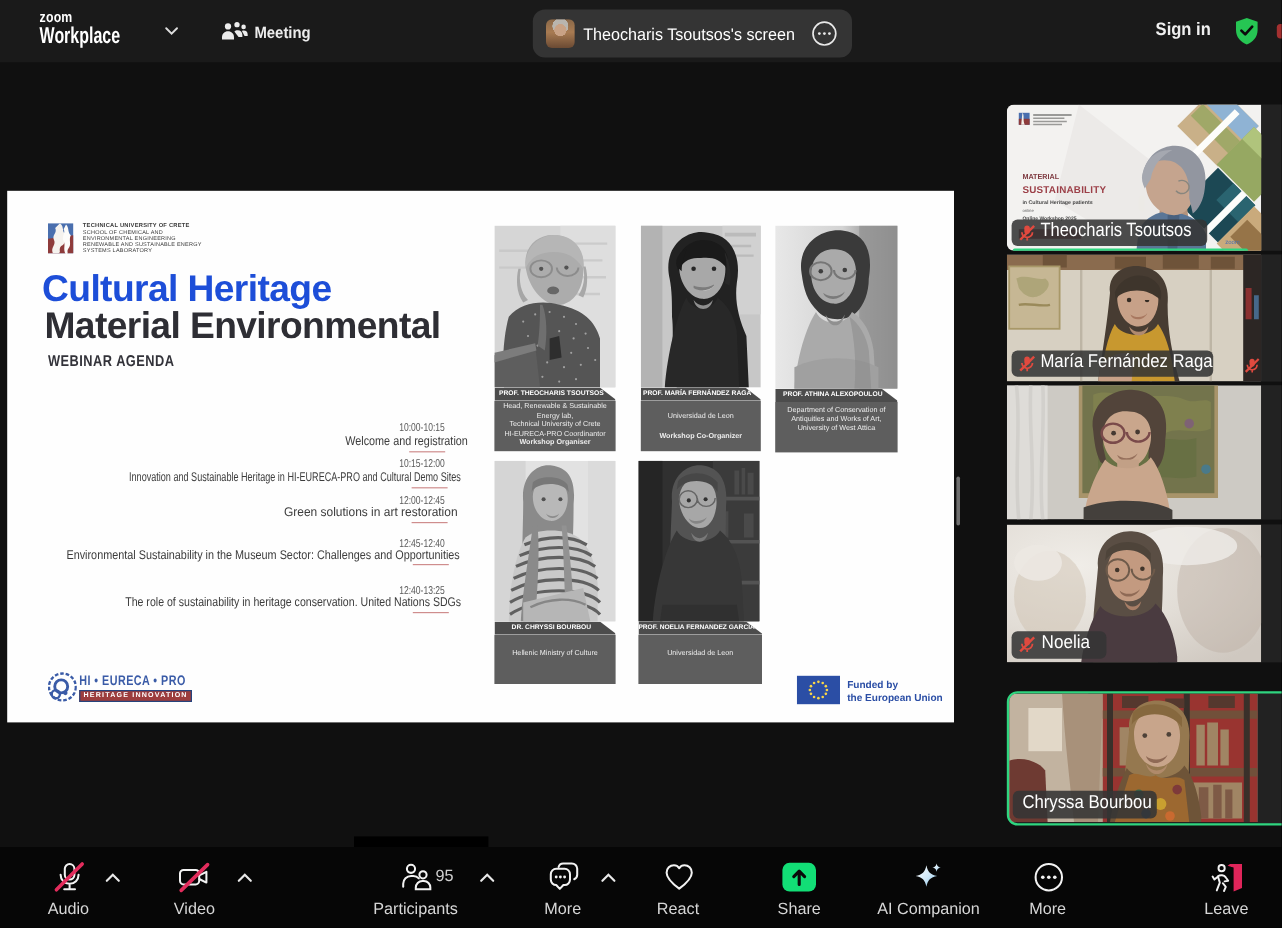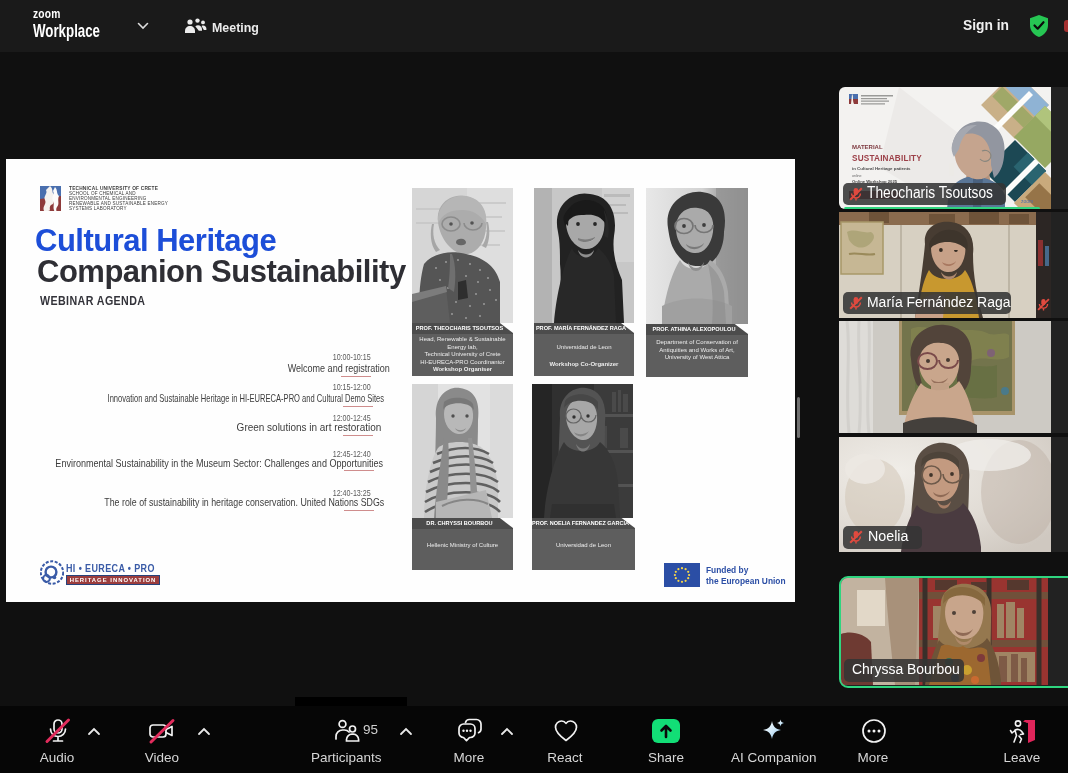--- a/index.html
+++ b/index.html
@@ -73,20 +73,30 @@
             <circle cx="7" cy="5" r="2.6"></circle>
             <circle cx="14.5" cy="3.6" r="2.2"></circle>
             <circle cx="20" cy="5.4" r="1.9"></circle>
             <path d="M2 14c0-3 2.2-5 5-5s5 2 5 5v2H2z"></path>
             <path d="M12.3 9.2c0.8-0.7 1.6-1 2.7-1 2.4 0 4 1.7 4 4v1.6h-3.2z"></path>
             <path d="M18.6 8.9c0.5-0.3 1-0.4 1.6-0.4 1.9 0 3.2 1.4 3.2 3.2v1.3h-2.6z"></path>
           </g>
         </svg>
       <div class="mtxt">Meeting</div>
     </div>
+    <div id="pill">
+      <div class="avatar"></div>
+      <div class="ptxt">Theocharis Tsoutsos's screen</div>
+      <svg style="position:absolute; right:12px; top:9px;" width="22" height="22" viewBox="0 0 22 22">
+          <circle cx="11" cy="11" r="9.5" stroke="#e8e8e8" stroke-width="1.4" fill="none"></circle>
+          <circle cx="6.8" cy="11" r="1.15" fill="#e8e8e8"></circle>
+          <circle cx="11" cy="11" r="1.15" fill="#e8e8e8"></circle>
+          <circle cx="15.2" cy="11" r="1.15" fill="#e8e8e8"></circle>
+        </svg>
+    </div>
     <div id="signin">Sign in</div>
     <div id="shield"><svg width="22" height="24" viewBox="0 0 22 24">
           <path d="M11 1 L20 4.2 V11 C20 17 16 21.2 11 23 C6 21.2 2 17 2 11 V4.2 Z" fill="#26c653"></path>
           <path d="M6.5 11.5 L9.7 14.7 L15.5 8.2" stroke="#0b0b0b" stroke-width="2.2" fill="none" stroke-linecap="round" stroke-linejoin="round"></path>
         </svg></div>
     <div id="rededge"></div>
   </div>
 
   <div id="slide">
 
@@ -98,21 +108,21 @@
     </svg>
     <div class="abs" style="left:63px; top:27px; font-size:4.6px; line-height:5.1px; color:#3c3c3c; letter-spacing:0.2px;">
       <div style="font-weight:bold; font-size:4.8px;">TECHNICAL UNIVERSITY OF CRETE</div>
       <div>SCHOOL OF CHEMICAL AND</div>
       <div>ENVIRONMENTAL ENGINEERING</div>
       <div>RENEWABLE AND SUSTAINABLE ENERGY</div>
       <div>SYSTEMS LABORATORY</div>
     </div>
 
     <div class="abs" style="left:29px; top:64px; font-size:31px; font-weight:bold; color:#1d4ed8; letter-spacing:-0.5px;">Cultural Heritage</div>
-    <div class="abs" style="left:31px; top:95px; font-size:31px; font-weight:bold; color:#2e2e34; letter-spacing:-0.5px;">Companion Sustainability</div>
+    <div class="abs" style="left:31px; top:95px; font-size:31px; font-weight:bold; color:#2e2e34; letter-spacing:-0.5px;">Material Environmental</div>
     <div class="abs" style="left:34px; top:134px; font-size:13px; font-weight:bold; color:#33333a; letter-spacing:0.5px; transform:scaleX(0.82); transform-origin:left;">WEBINAR AGENDA</div>
 
     <div class="abs agi" style="right:424px; top:192px;">10:00-10:15</div>
     <div class="abs agt" style="right:405px; top:203px; transform:scaleX(0.86);">Welcome and registration</div>
     <div class="abs agu" style="left:335px; top:217px; width:30px; height:1px; background:#cf8d8d;"></div>
 
     <div class="abs agi" style="right:424px; top:222px;">10:15-12:00</div>
     <div class="abs agt" style="right:411px; top:233px; transform:scaleX(0.72);">Innovation and Sustainable Heritage in HI-EURECA-PRO and Cultural Demo Sites</div>
     <div class="abs agu" style="left:337px; top:247px; width:30px; height:1px; background:#cf8d8d;"></div>
 

